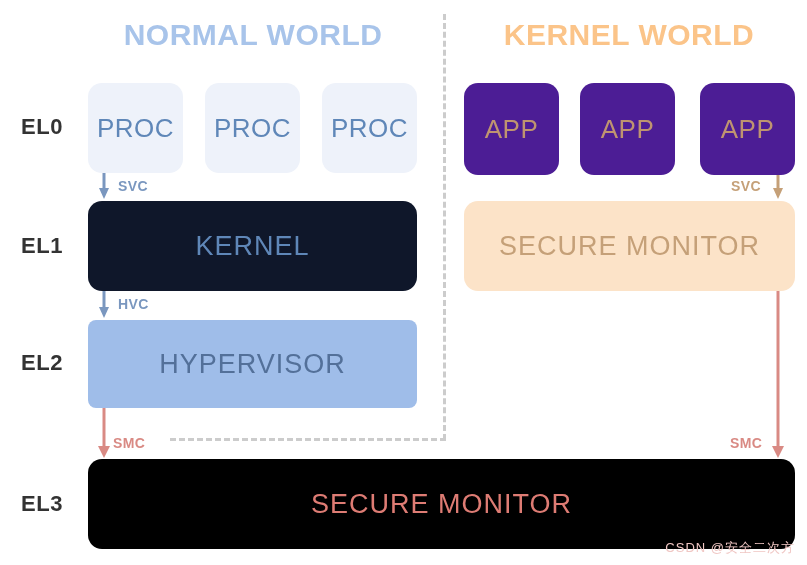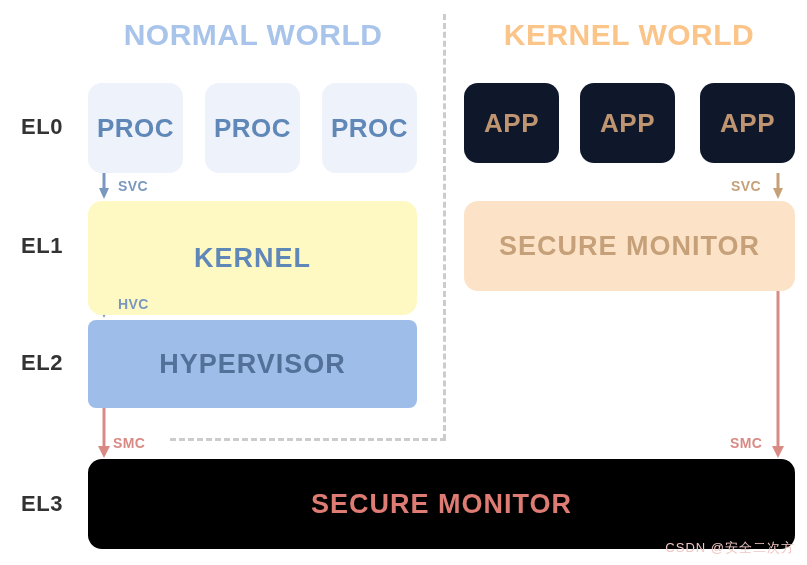--- a/index.html
+++ b/index.html
@@ -48,21 +48,21 @@
   #el-0 { left: 2px; top: 114px; }
   #el-1 { left: 2px; top: 233px; }
   #el-2 { left: 2px; top: 350px; }
   #el-3 { left: 2px; top: 491px; }
 
   
   .block {
     display: flex;
     align-items: center;
     justify-content: center;
-    font-weight: bold;
+    font-weight: normal;
     box-sizing: border-box;
     white-space: nowrap;
   }
 
   
   .proc-box {
     top: 83px;
     width: 95px;
     height: 90px;
     border-radius: 14px;
@@ -72,37 +72,37 @@
     letter-spacing: 0.5px;
   }
   #proc-0 { left: 88px; }
   #proc-1 { left: 205px; }
   #proc-2 { left: 322px; }
 
   
   .app-box {
     top: 83px;
     width: 95px;
-    height: 80px;
-    border-radius: 14px;
-    background: #0f172a;
+    height: 92px;
+    border-radius: 14px;
+    background: #4c1d95;
     color: #bf9470;
     font-size: 26px;
     letter-spacing: 0.5px;
   }
   #app-0 { left: 464px; }
   #app-1 { left: 580px; }
   #app-2 { left: 700px; }
 
   
   #kernel {
     left: 88px; top: 201px;
-    width: 329px; height: 114px;
-    border-radius: 14px;
-    background: #fef9c3;
+    width: 329px; height: 90px;
+    border-radius: 14px;
+    background: #0f172a;
     color: #5f87b8;
     font-size: 27px;
     letter-spacing: 1px;
   }
   
   #secure-kernel {
     left: 464px; top: 201px;
     width: 331px; height: 90px;
     border-radius: 14px;
     background: #fce3c8;

